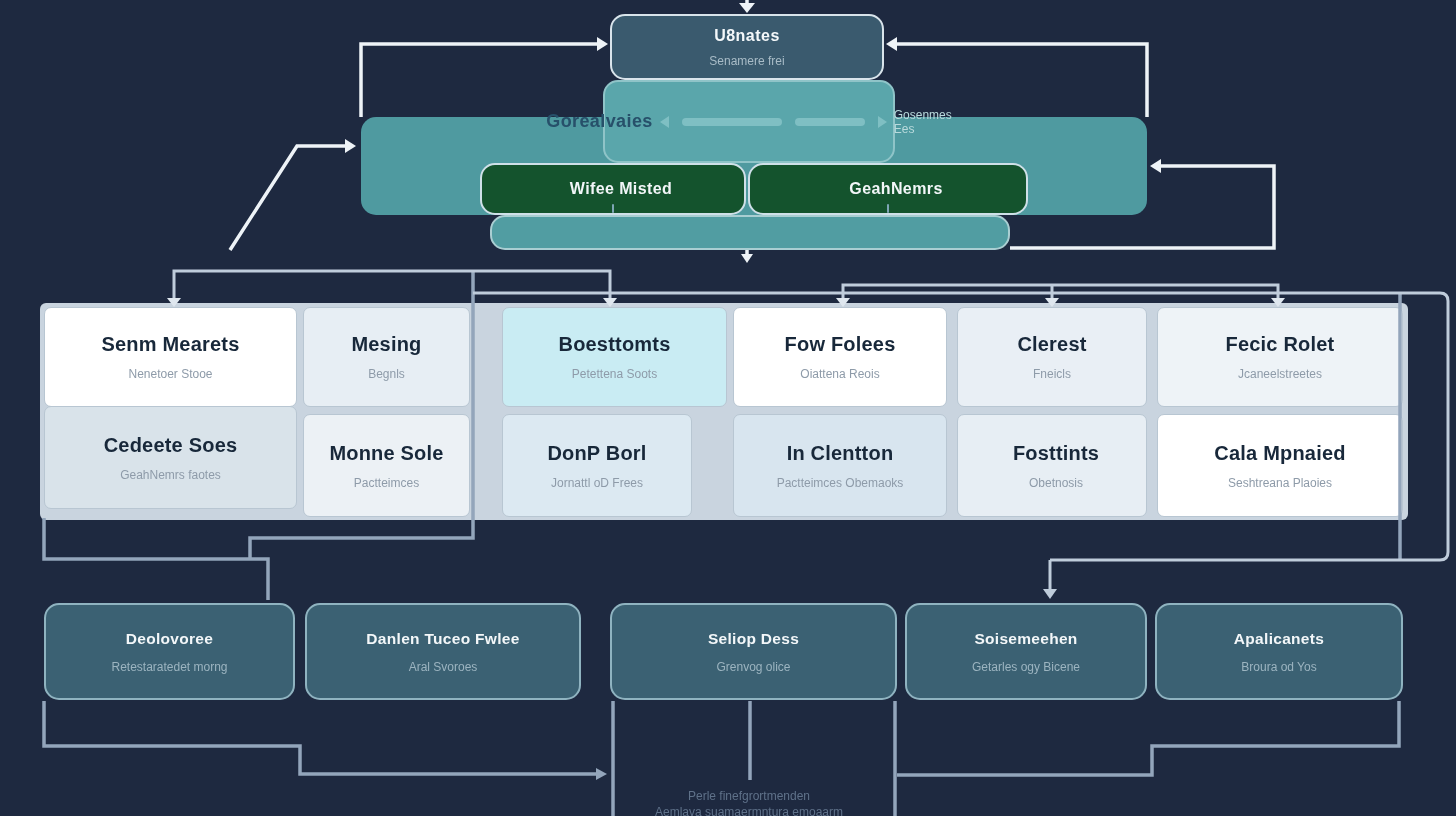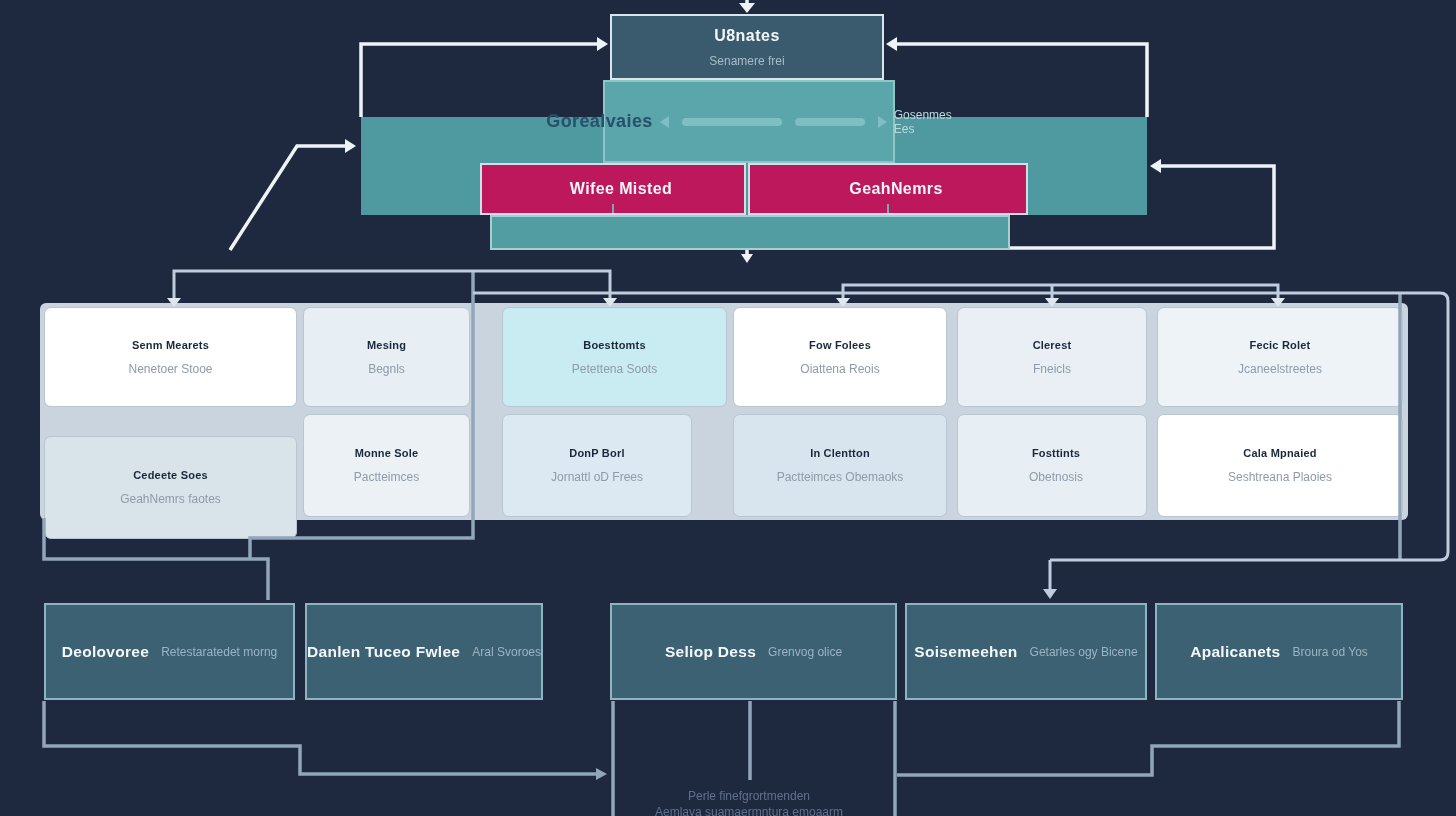--- a/index.html
+++ b/index.html
@@ -1,46 +1,46 @@
 <!DOCTYPE html>
 <html><head>
 <meta charset="utf-8">
 <style>
   html,body{margin:0;padding:0;background:#161f33;}
   .stage{position:relative;width:1456px;height:816px;overflow:hidden;
          background:#1e2940;font-family:"Liberation Sans",sans-serif;}
-  .abs{position:absolute;box-sizing:border-box;}
+  .abs{position:absolute;box-sizing:border-box;border-radius:15px;}
   .backdrop{background:#c9d4df;border-radius:6px;}
   
   .teal-band{background:#4f9aa0;}
   .teal-bar{background:#519da2;border:2px solid #a9ced2;}
   .root-box{background:#3a5a6e;border:2px solid #d9e4eb;display:flex;flex-direction:column;
             align-items:center;justify-content:center;gap:9px;}
   .root-box .t{color:#f4f8fa;font-size:16px;font-weight:700;letter-spacing:.5px;}
   .root-box .s{color:#a9bcc7;font-size:12px;}
   .parent-box{background:#5aa6ab;border:2px solid #8fc4c8;display:flex;flex-direction:row;
               align-items:center;justify-content:center;gap:7px;}
   .parent-box .t{color:#27506a;font-size:18px;font-weight:700;letter-spacing:.4px;}
   .parent-box .s{color:#b9dadc;font-size:12px;}
   .dashes{display:flex;align-items:center;gap:13px;height:10px;}
   .dash{background:#7fbfc3;border-radius:5px;height:8px;}
   .tri{width:0;height:0;border-top:6px solid transparent;border-bottom:6px solid transparent;}
   .tri.left{border-right:9px solid #7fbfc3;}
   .tri.right{border-left:9px solid #7fbfc3;}
-  .child-box{background:#be185d;border:2px solid #cfe0e8;display:flex;align-items:center;
+  .child-box{background:#14532d;border:2px solid #cfe0e8;display:flex;align-items:center;
              justify-content:center;padding-left:16px;}
   .child-box .t{color:#f2f6f8;font-size:16px;font-weight:700;letter-spacing:.4px;}
   .tick{width:2px;background:#7ea6b5;}
   
   .card{border:1px solid #b8c6d2;border-radius:7px;display:flex;flex-direction:column;
         align-items:center;justify-content:center;gap:11px;}
-  .card .t{color:#18283a;font-size:11px;font-weight:700;letter-spacing:.2px;}
+  .card .t{color:#18283a;font-size:20px;font-weight:700;letter-spacing:.2px;}
   .card .s{color:#8e9ba9;font-size:12px;}
   
-  .dcard{background:#3b6173;border:2px solid #8fb3c0;display:flex;flex-direction:row;
+  .dcard{background:#3b6173;border:2px solid #8fb3c0;display:flex;flex-direction:column;
          align-items:center;justify-content:center;gap:12px;}
   .dcard .t{color:#f3f7f9;font-size:15.5px;font-weight:700;letter-spacing:.3px;}
   .dcard .s{color:#9cb4c0;font-size:12px;}
   .caption{color:#5f7189;font-size:12px;text-align:center;line-height:16px;}
   svg.wires{position:absolute;left:0;top:0;pointer-events:none;}
 </style>
 </head>
 <body>
 
 <div class="stage">
@@ -94,21 +94,21 @@
   </div>
   <div class="abs card" style="left: 957px; top: 307px; width: 190px; height: 100px; background-color: rgb(233, 239, 245);">
     <div class="t">Clerest</div>
     <div class="s">Fneicls</div>
   </div>
   <div class="abs card" style="left: 1157px; top: 307px; width: 246px; height: 100px; background-color: rgb(238, 243, 247);">
     <div class="t">Fecic Rolet</div>
     <div class="s">Jcaneelstreetes</div>
   </div>
 
-  <div class="abs card" style="left: 44px; top: 436px; width: 253px; height: 103px; background-color: rgb(217, 227, 234);">
+  <div class="abs card" style="left: 44px; top: 406px; width: 253px; height: 103px; background-color: rgb(217, 227, 234);">
     <div class="t">Cedeete Soes</div>
     <div class="s">GeahNemrs faotes</div>
   </div>
   <div class="abs card" style="left: 303px; top: 414px; width: 167px; height: 103px; background-color: rgb(236, 241, 245);">
     <div class="t">Monne Sole</div>
     <div class="s">Pactteimces</div>
   </div>
   <div class="abs card" style="left: 502px; top: 414px; width: 190px; height: 103px; background-color: rgb(220, 233, 242);">
     <div class="t">DonP Borl</div>
     <div class="s">Jornattl oD Frees</div>
@@ -123,21 +123,21 @@
   </div>
   <div class="abs card" style="left: 1157px; top: 414px; width: 246px; height: 103px; background-color: rgb(255, 255, 255);">
     <div class="t">Cala Mpnaied</div>
     <div class="s">Seshtreana Plaoies</div>
   </div>
 
   <div class="abs dcard" style="left:44px;top:603px;width:251px;height:97px;">
     <div class="t">Deolovoree</div>
     <div class="s">Retestaratedet morng</div>
   </div>
-  <div class="abs dcard" style="left:305px;top:603px;width:238px;height:97px;">
+  <div class="abs dcard" style="left:305px;top:603px;width:276px;height:97px;">
     <div class="t">Danlen Tuceo Fwlee</div>
     <div class="s">Aral Svoroes</div>
   </div>
   <div class="abs dcard" style="left:610px;top:603px;width:287px;height:97px;">
     <div class="t">Seliop Dess</div>
     <div class="s">Grenvog olice</div>
   </div>
   <div class="abs dcard" style="left:905px;top:603px;width:242px;height:97px;">
     <div class="t">Soisemeehen</div>
     <div class="s">Getarles ogy Bicene</div>

